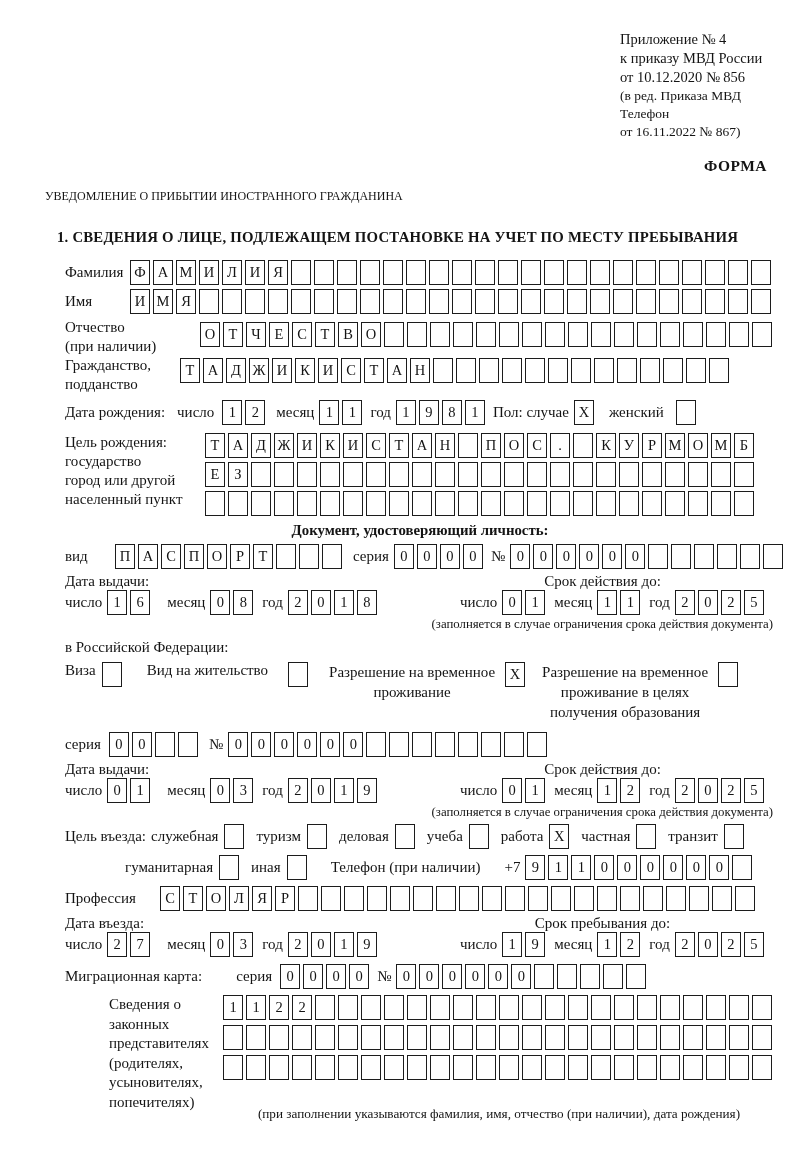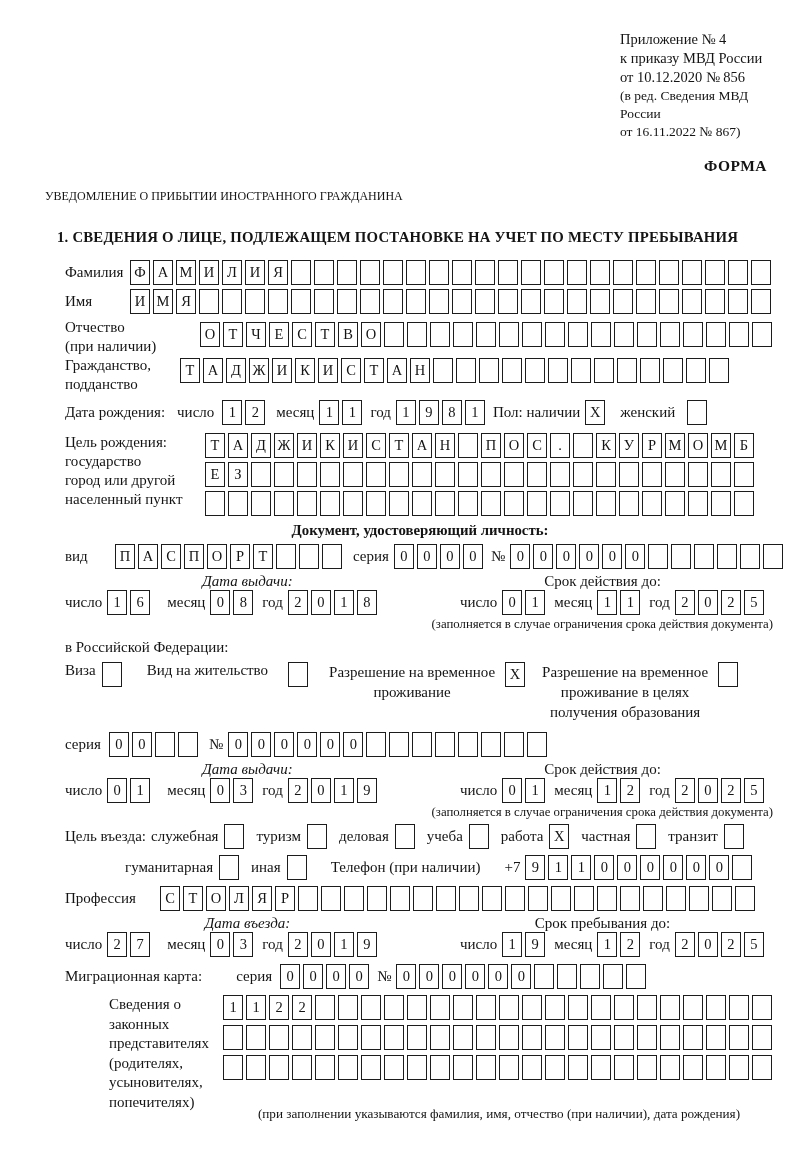--- a/index.html
+++ b/index.html
@@ -20,21 +20,21 @@
   .cells{display:inline-flex;flex-shrink:0;}
   .cell{
     width:20px;height:25px;box-sizing:border-box;border:1.5px solid #1c1c1c;
     margin-right:3px;display:inline-flex;align-items:center;justify-content:center;
     font-size:14.5px;font-family:"Liberation Serif",serif;background:#fff;
   }
   .w65{width:65px;} .w140{width:140px;} .w115{width:115px;} .w95{width:95px;}
   .gap8{margin-left:8px;} .gap5{margin-left:5px;} .gap12{margin-left:12px;}
   .center-bold{text-align:center;font-weight:bold;font-size:14.8px;margin:6px 0 5px 0;}
   .dates-heads{display:flex;font-size:15px;margin-top:4px;}
-  .dates-heads .lh{width:365px;text-align:center;font-style:italic;}
+  .dates-heads .lh{width:365px;text-align:left;}
   .dates-heads .rh{flex:1;text-align:center;}
   .dates-line{display:flex;align-items:center;margin-bottom:2px;}
   .dategroup{display:flex;align-items:center;}
   .dategroup .lbl{margin-right:5px;}
   .dategroup .cells{margin-right:6px;}
   .dg-left{width:365px;}
   .note{font-size:12.8px;text-align:right;margin:0 2px 4px 0;}
   .intro{font-size:15px;line-height:22px;}
   .permit-row{display:flex;align-items:flex-start;margin:4px 0 10px 0;font-size:15px;}
   .permit-row .cb{margin:0 0 0 6px;}
@@ -49,21 +49,21 @@
 </style>
 </head>
 <body>
 
 <div class="page">
 
   <div class="hdr">
     <div>Приложение № 4</div>
     <div>к приказу МВД России</div>
     <div>от 10.12.2020 № 856</div>
-    <div class="rev">(в ред. Сведения МВД России</div>
+    <div class="rev">(в ред. Приказа МВД Телефон</div>
     <div class="rev">от 16.11.2022 № 867)</div>
   </div>
 
   <div class="forma">ФОРМА</div>
 
   <div class="title">
     <div>УВЕДОМЛЕНИЕ О ПРИБЫТИИ ИНОСТРАННОГО ГРАЖДАНИНА</div>
   </div>
 
   <div class="sec-head">1. СВЕДЕНИЯ О ЛИЦЕ, ПОДЛЕЖАЩЕМ ПОСТАНОВКЕ НА УЧЕТ ПО МЕСТУ ПРЕБЫВАНИЯ</div>
@@ -215,21 +215,21 @@
         <span class="cell">1</span>
         <span class="cell">1</span>
       </span>
     <span class="lbl gap5">год</span>
     <span class="cells gap5">
         <span class="cell">1</span>
         <span class="cell">9</span>
         <span class="cell">8</span>
         <span class="cell">1</span>
       </span>
-    <span class="lbl gap5">Пол: наличии</span>
+    <span class="lbl gap5">Пол: случае</span>
     <span class="cells gap5">
         <span class="cell">X</span>
       </span>
     <span class="lbl gap12">женский</span>
     <span class="cells gap12">
         <span class="cell"></span>
       </span>
   </div>
 
   <div class="frow" style="align-items:flex-start;margin-bottom:0;">

